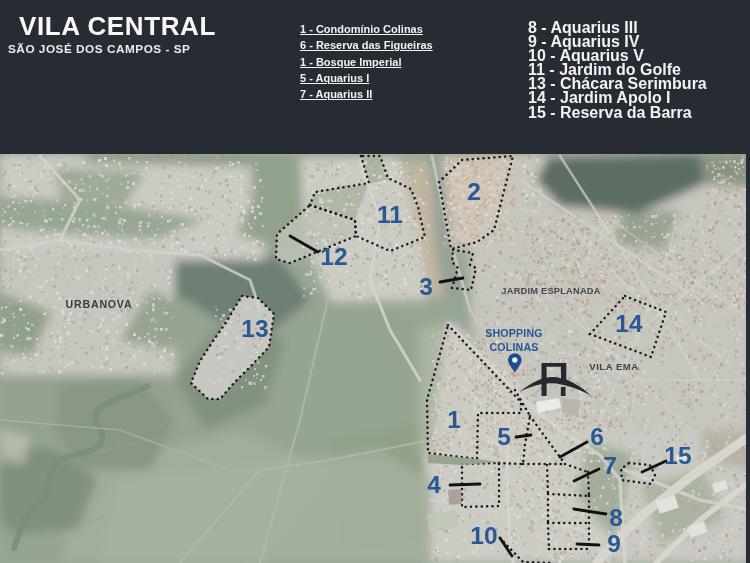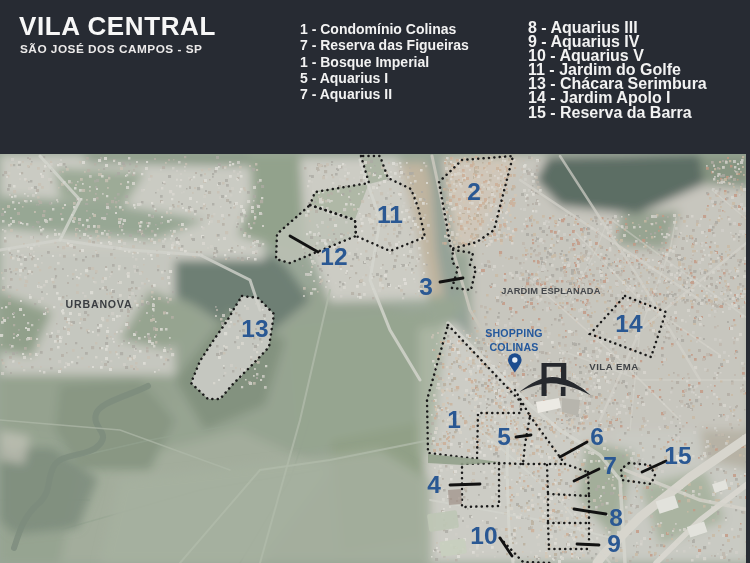--- a/index.html
+++ b/index.html
@@ -1,42 +1,42 @@
 <!DOCTYPE html>
 <html><head><meta charset="utf-8">
 <style>
   html,body { margin:0; padding:0; }
   body { width:750px; height:563px; overflow:hidden; background:#272b33;
          font-family:"Liberation Sans",sans-serif; position:relative; }
   .header { position:absolute; left:0; top:0; width:750px; height:154px;
              background:#272b33; }
   .title { position:absolute; left:19px; top:11px; color:#f7f7f7;
             font-size:26px; font-weight:700; letter-spacing:0.6px; }
-  .subtitle { position:absolute; left:20px; top:42px; color:#eceaea;
+  .subtitle { position:absolute; left:8px; top:42px; color:#eceaea;
                font-size:11.8px; font-weight:700; letter-spacing:0.5px; }
   .leg1 { position:absolute; left:300px; top:21px; color:#f2f2f2;
-           font-size:14px; font-weight:600; }
+           font-size:11px; font-weight:600;text-decoration:underline; }
   .l1 { height:16.3px; line-height:16.3px; white-space:nowrap; }
   .leg2 { position:absolute; left:528px; top:21px; color:#f2f2f2;
            font-size:16px; font-weight:600; }
   .l2 { height:14.1px; line-height:14.1px; white-space:nowrap; }
   .map { position:absolute; left:0; top:154px; }
   .rstrip { position:absolute; right:0; top:0; width:4px; height:563px; background:#272b33; }
 </style></head>
 <body>
 
 <div class="header"></div>
 
 <div class="title">VILA CENTRAL</div>
 
 <div class="subtitle">SÃO JOSÉ DOS CAMPOS - SP</div>
 
 <div class="leg1">
     <div class="l1">1 - Condomínio Colinas</div>
-    <div class="l1">7 - Reserva das Figueiras</div>
+    <div class="l1">6 - Reserva das Figueiras</div>
     <div class="l1">1 - Bosque Imperial</div>
     <div class="l1">5 - Aquarius I</div>
     <div class="l1">7 - Aquarius II</div>
   </div>
 
 <div class="leg2">
     <div class="l2">8 - Aquarius III</div>
     <div class="l2">9 - Aquarius IV</div>
     <div class="l2">10 - Aquarius V</div>
     <div class="l2">11 - Jardim do Golfe</div>

